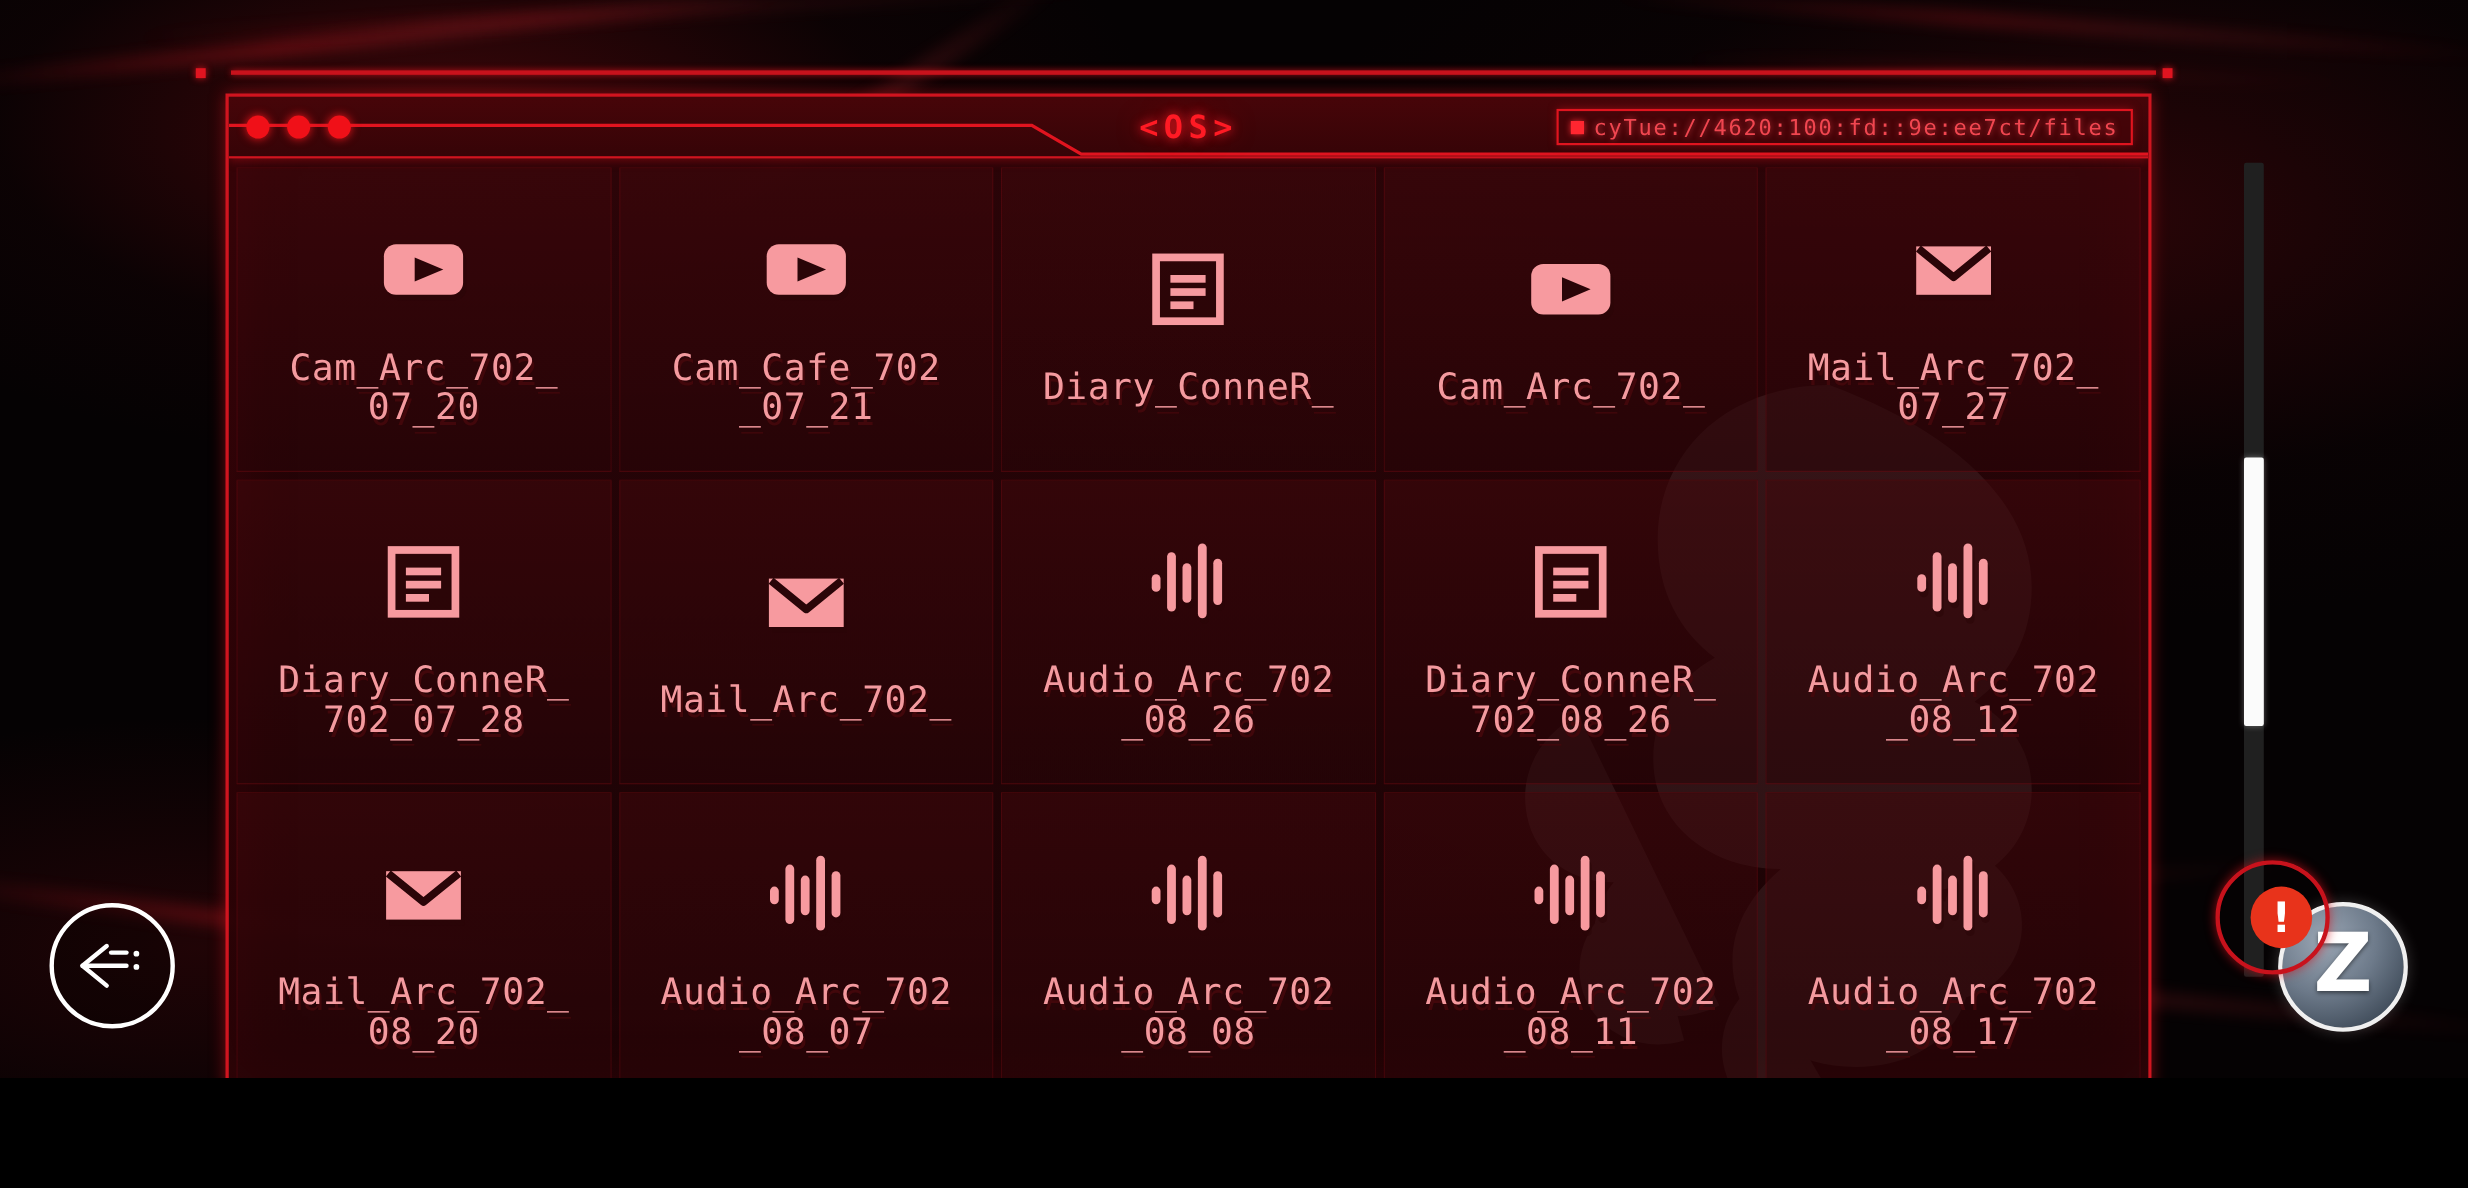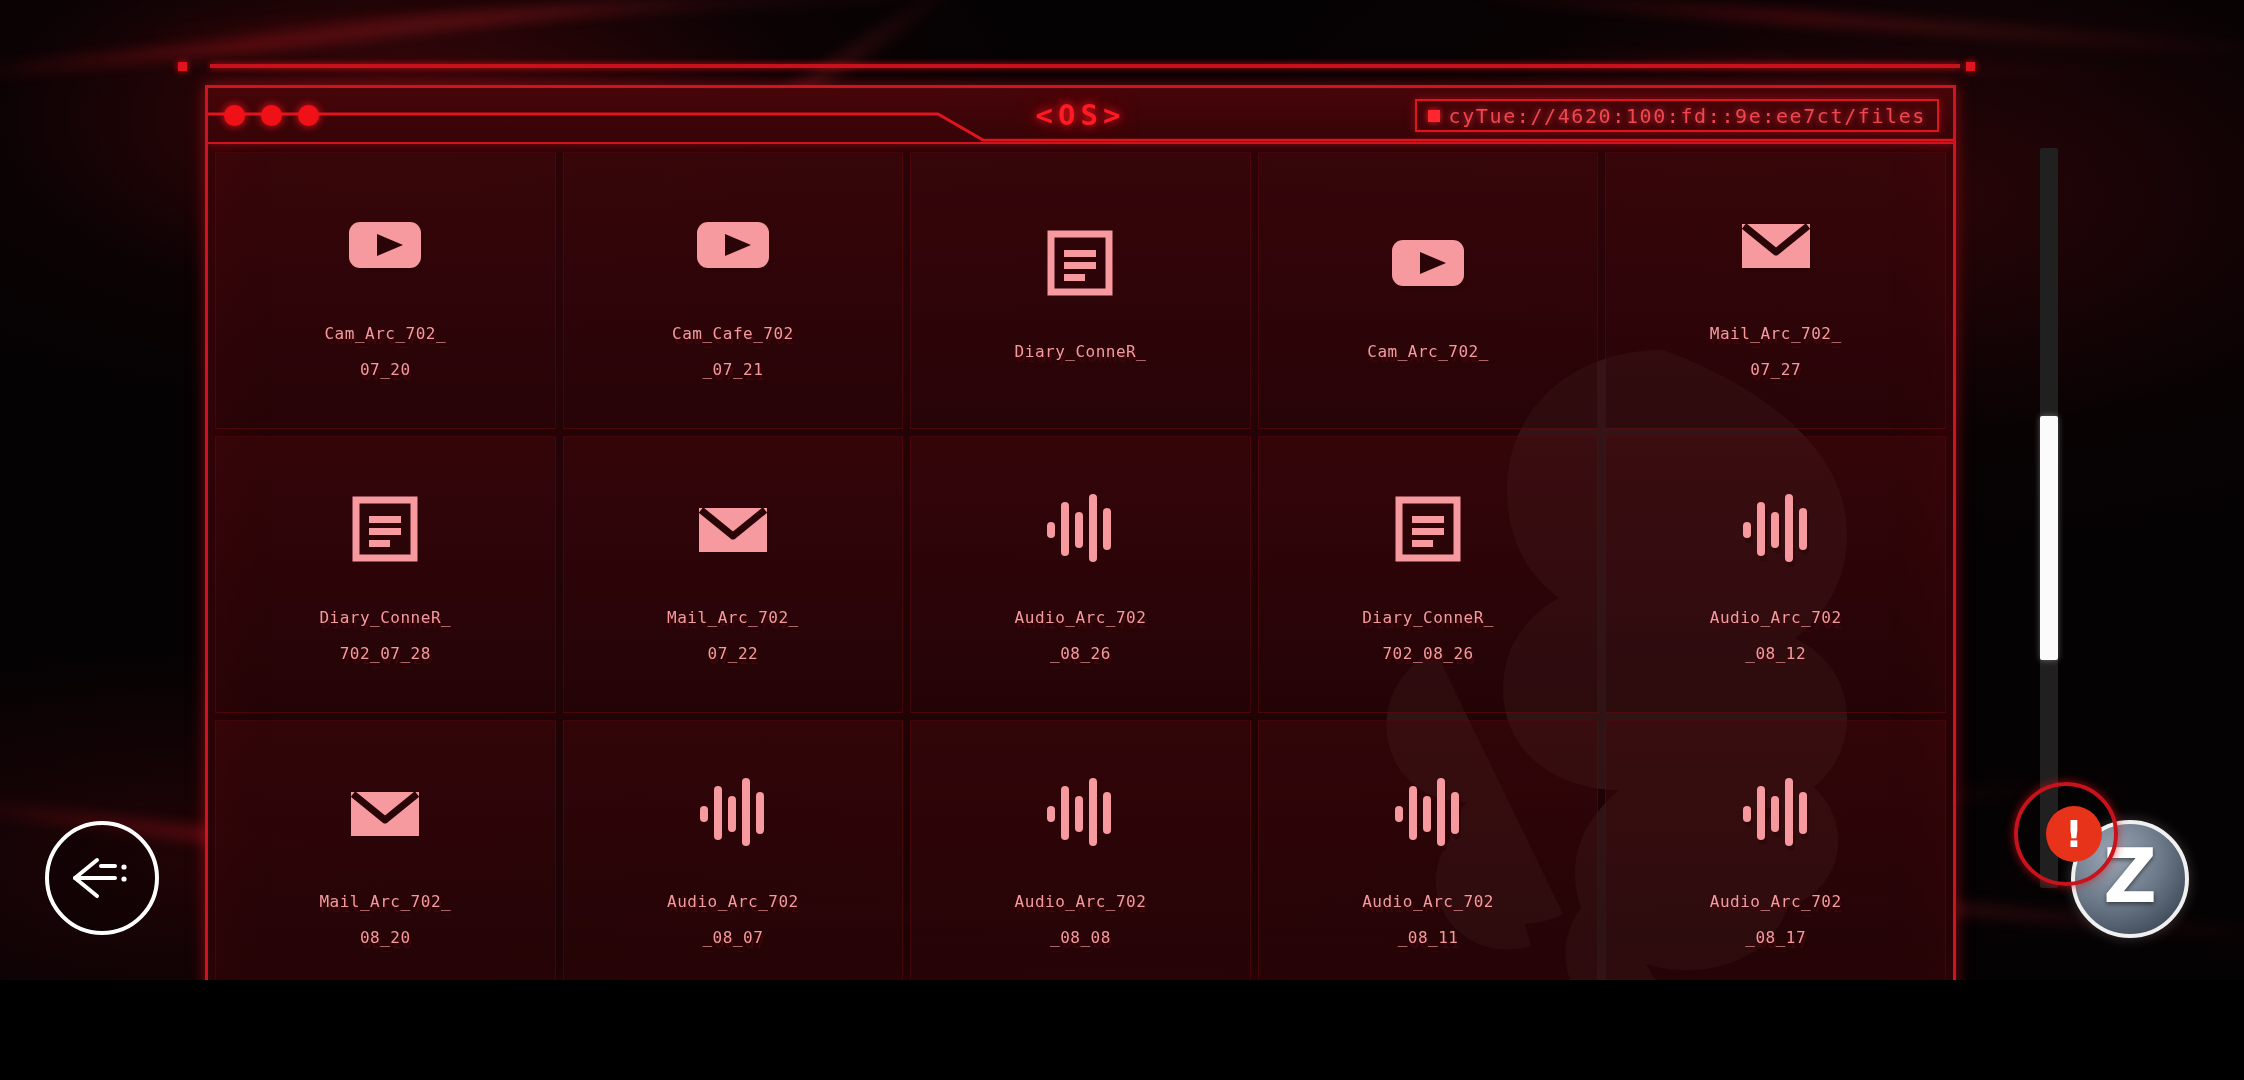--- a/index.html
+++ b/index.html
@@ -183,21 +183,21 @@
     height: 96px;
     display: flex;
     align-items: center;
     justify-content: center;
     margin-bottom: 26px;
   }
   .tile-label {
     width: 88%;
     text-align: center;
     font-family: "DejaVu Sans Mono", monospace;
-    font-size: 16px;
+    font-size: 33px;
     line-height: 36px;
     letter-spacing: 0.5px;
     color: #f49a9f;
     text-shadow: 2px 5px 0 rgba(70,8,12,0.85);
     word-break: break-all;
   }
 
   
   #scrollbar {
     position: absolute;
@@ -439,21 +439,20 @@
           <div class="tile">
             <div class="tile-icon">
               <svg width="92" height="92" viewBox="0 0 92 92">
                 <rect x="12" y="28" width="68" height="44" fill="#2a0508" opacity=".55" transform="translate(3,5)"></rect>
                 <rect x="12" y="28" width="68" height="44" fill="#f79a9f"></rect>
                 <path d="M14 30 L46 56 L78 30" fill="none" stroke="#2a0508" stroke-width="7" stroke-linejoin="round"></path>
               </svg>
             </div>
             <div class="tile-label">
               <div>Mail_Arc_702_</div>
-              <div>07_22</div>
             </div>
           </div>
           <div class="tile">
             <div class="tile-icon">
               <svg width="92" height="92" viewBox="0 0 92 92">
                 <rect x="15" y="47" width="8" height="16" rx="4" fill="#2a0508" opacity=".55"></rect>
                 <rect x="29" y="27" width="8" height="54" rx="4" fill="#2a0508" opacity=".55"></rect>
                 <rect x="43" y="37" width="8" height="36" rx="4" fill="#2a0508" opacity=".55"></rect>
                 <rect x="57" y="19" width="8" height="68" rx="4" fill="#2a0508" opacity=".55"></rect>
                 <rect x="71" y="33" width="8" height="42" rx="4" fill="#2a0508" opacity=".55"></rect>

